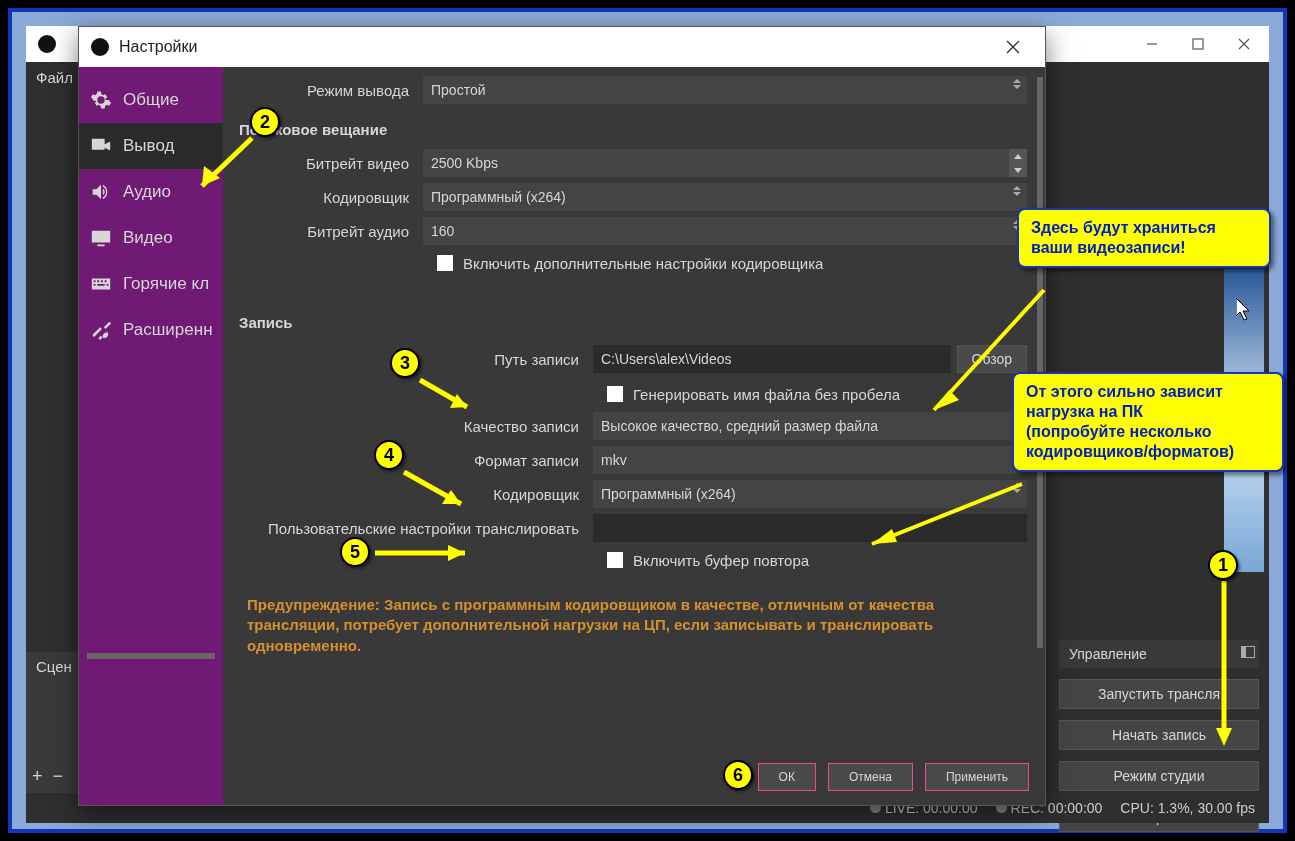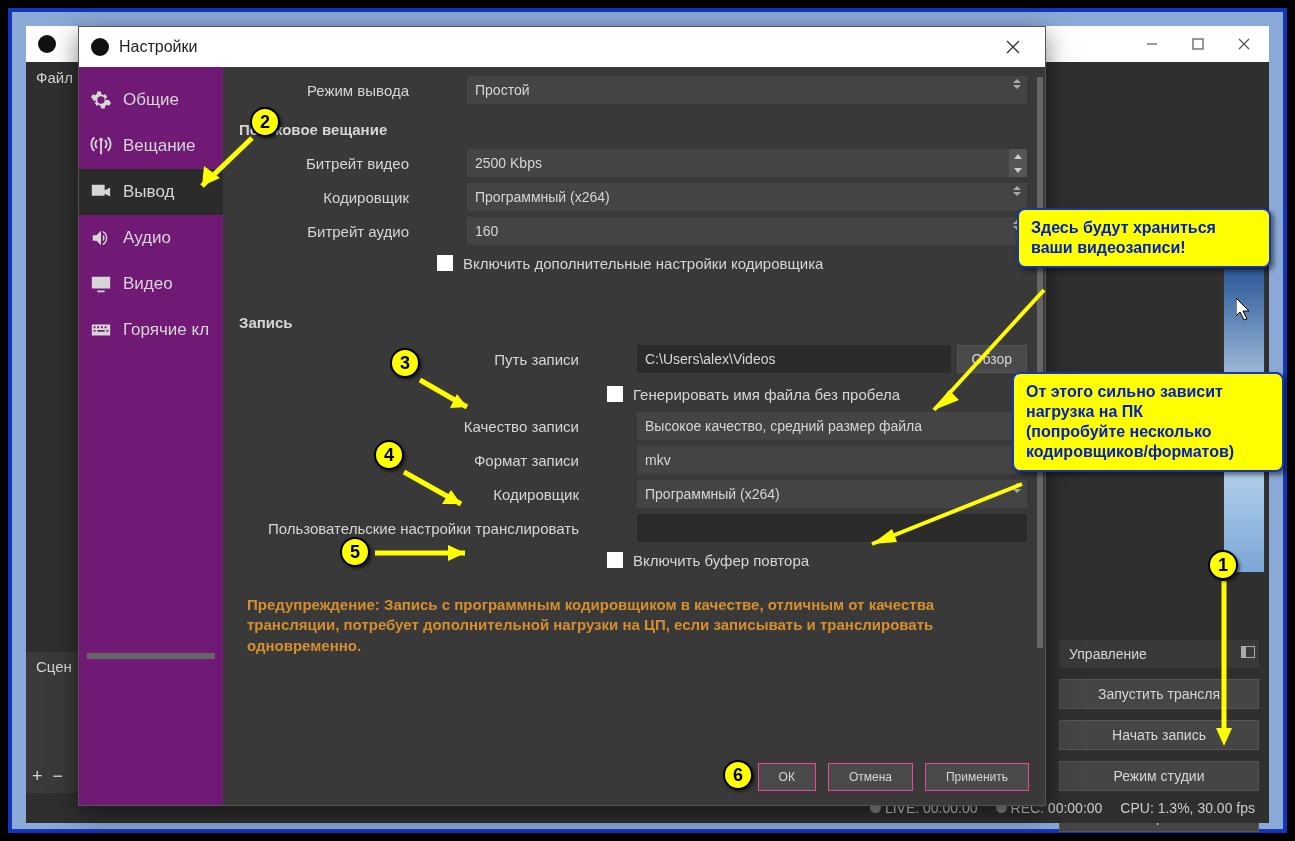--- a/index.html
+++ b/index.html
@@ -52,21 +52,21 @@
 
   .dlg-content { flex: 1; background: #393939; position: relative; font-size: 15px; color: #d6d6d6; }
   .cscroll { position:absolute; right:2px; top:10px; bottom:56px; width:6px;}
   .cscroll-thumb{ position:absolute; top:0; width:100%; height:85%; background:#666;}
 
   .form-area { position: absolute; left: 10px; top: 6px; right: 18px; bottom: 56px; }
 
   .row { display: flex; align-items: center; height: 34px; }
   .row .lbl { width: 190px; text-align: right; padding-right: 14px; font-size: 15px; }
   .row .lbl.wide { width: 360px; }
-  .row .field { flex: 1; margin-left: 44px; }
+  .row .field { flex: 1; }
 
   .section-title { font-weight: bold; padding: 14px 0 8px 6px; font-size: 15px; color: #d6d6d6; }
 
   .select { background: #444; height: 28px; display: flex; align-items: center; padding: 0 8px; position: relative; color: #d6d6d6; font-size: 14px;}
   .select .spin-arrows { position: absolute; right: 6px; top: 3px; display: flex; flex-direction: column; gap: 2px; }
   .select .spin-arrows span { width: 0; height: 0; border-left: 4px solid transparent; border-right: 4px solid transparent; }
   .select .spin-arrows .up { border-bottom: 4px solid #aaa; }
   .select .spin-arrows .dn { border-top: 4px solid #aaa; }
   .spinner { background:#444; height:28px; display:flex; align-items:center; padding:0 8px; position:relative; font-size:14px;}
   .spinner .sp-btns{ position:absolute; right:0; top:0; bottom:0; width:18px; display:flex; flex-direction:column;}
@@ -183,59 +183,59 @@
 
       <div class="dlg-sidebar">
         <div class="side-item">
           <span class="sicon">
               <svg viewBox="0 0 24 24">
                 <path d="M12 8a4 4 0 100 8 4 4 0 000-8zm9 4a7 7 0 01-.1 1.2l2.1 1.7-2 3.4-2.5-1a7 7 0 01-2 1.2l-.4 2.7h-4l-.4-2.7a7 7 0 01-2-1.2l-2.5 1-2-3.4 2.1-1.7A7 7 0 013 12a7 7 0 01.1-1.2L1 9.1l2-3.4 2.5 1a7 7 0 012-1.2L7.9 2.8h4l.4 2.7a7 7 0 012 1.2l2.5-1 2 3.4-2.1 1.7c.1.4.1.8.1 1.2z"></path>
               </svg>
             </span>
           <span>Общие</span>
         </div>
+        <div class="side-item active">
+          <span class="sicon">
+              <svg viewBox="0 0 24 24">
+                <path d="M2 4h14v12H2V4zm14 6l6-3v10l-6-3V10z"></path>
+              </svg>
+            </span>
+          <span>Вывод</span>
+        </div>
         <div class="side-item">
           <span class="sicon">
               <svg viewBox="0 0 24 24">
-                <path d="M12 3a2 2 0 00-1 3.7V21h2V6.7A2 2 0 0012 3zm-5 2a7 7 0 000 10l1.4-1.4a5 5 0 010-7.2L7 5zm10 0l-1.4 1.4a5 5 0 010 7.2L17 15a7 7 0 000-10zM4 2a11 11 0 000 16l1.4-1.4a9 9 0 010-13.2L4 2zm16 0l-1.4 1.4a9 9 0 010 13.2L20 18a11 11 0 000-16z"></path>
-              </svg>
-            </span>
-          <span>Вещание</span>
-        </div>
-        <div class="side-item active">
-          <span class="sicon">
-              <svg viewBox="0 0 24 24">
-                <path d="M2 4h14v12H2V4zm14 6l6-3v10l-6-3V10z"></path>
-              </svg>
-            </span>
-          <span>Вывод</span>
+                <path d="M3 9v6h4l5 5V4L7 9H3zm13 3a4 4 0 00-2-3.5v7A4 4 0 0016 12zm-2-8v2a7 7 0 010 12v2a9 9 0 000-16z"></path>
+              </svg>
+            </span>
+          <span>Аудио</span>
         </div>
         <div class="side-item">
           <span class="sicon">
               <svg viewBox="0 0 24 24">
-                <path d="M3 9v6h4l5 5V4L7 9H3zm13 3a4 4 0 00-2-3.5v7A4 4 0 0016 12zm-2-8v2a7 7 0 010 12v2a9 9 0 000-16z"></path>
-              </svg>
-            </span>
-          <span>Аудио</span>
+                <path d="M2 4h20v13H2V4zm6 15h8v2H8v-2z"></path>
+              </svg>
+            </span>
+          <span>Видео</span>
         </div>
         <div class="side-item">
           <span class="sicon">
               <svg viewBox="0 0 24 24">
-                <path d="M2 4h20v13H2V4zm6 15h8v2H8v-2z"></path>
-              </svg>
-            </span>
-          <span>Видео</span>
+                <path d="M2 6h20v12H2V6zm2 2v2h2V8H4zm4 0v2h2V8H8zm4 0v2h2V8h-2zm4 0v2h2V8h-2zM4 12v2h2v-2H4zm4 0v2h8v-2H8zm10 0v2h2v-2h-2z"></path>
+              </svg>
+            </span>
+          <span>Горячие кл</span>
         </div>
         <div class="side-item">
           <span class="sicon">
               <svg viewBox="0 0 24 24">
-                <path d="M2 6h20v12H2V6zm2 2v2h2V8H4zm4 0v2h2V8H8zm4 0v2h2V8h-2zm4 0v2h2V8h-2zM4 12v2h2v-2H4zm4 0v2h8v-2H8zm10 0v2h2v-2h-2z"></path>
-              </svg>
-            </span>
-          <span>Горячие кл</span>
+                <path d="M21 3l-6 6 2 2 6-6-2-2zM3 17l8-8 2 2-8 8H3v-2zm14-4a4 4 0 11-5 5l-3 3 2 2 3-3a4 4 0 015-5l-2-2z"></path>
+              </svg>
+            </span>
+          <span>Расширенн</span>
         </div>
         <div class="side-scroll"></div>
       </div>
 
       <div class="dlg-content">
         <div class="cscroll">
           <div class="cscroll-thumb"></div>
         </div>
 
         <div class="form-area">

